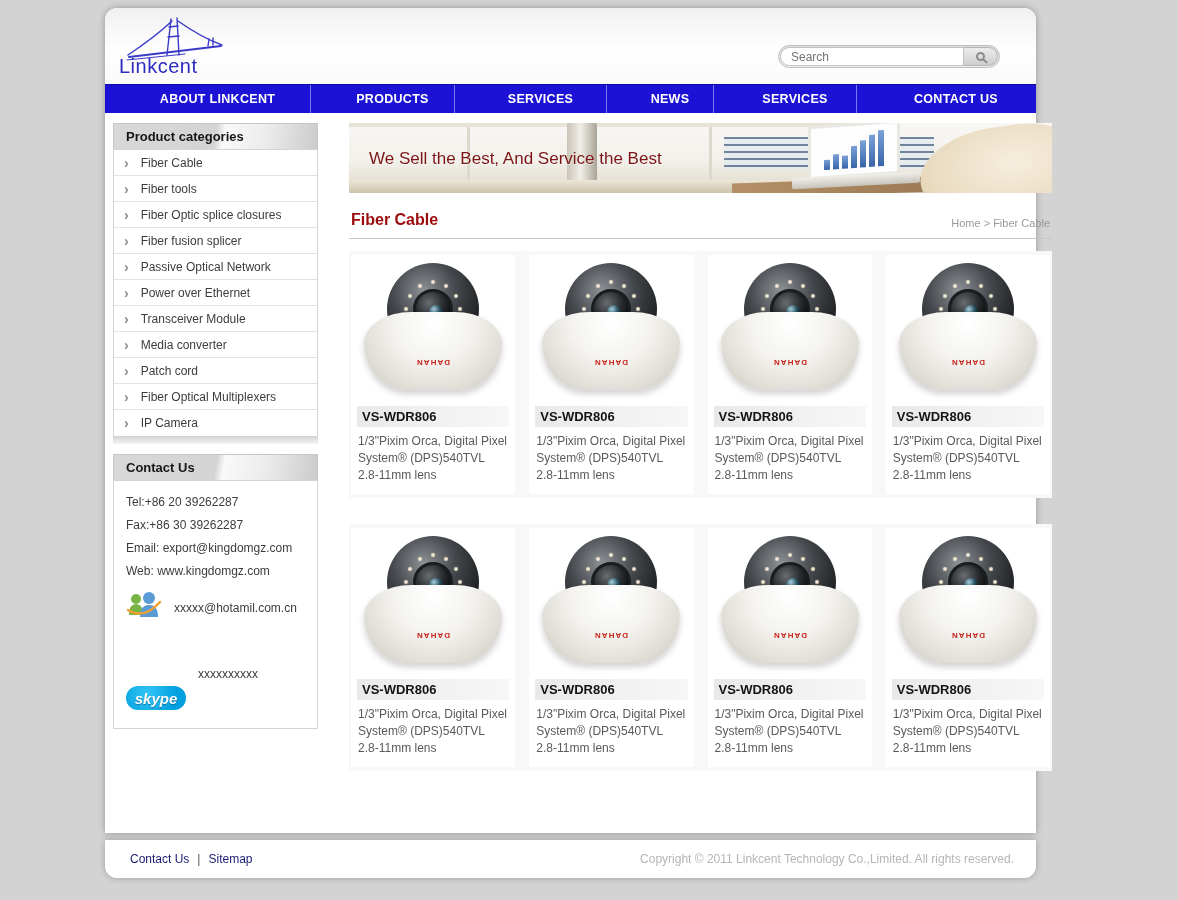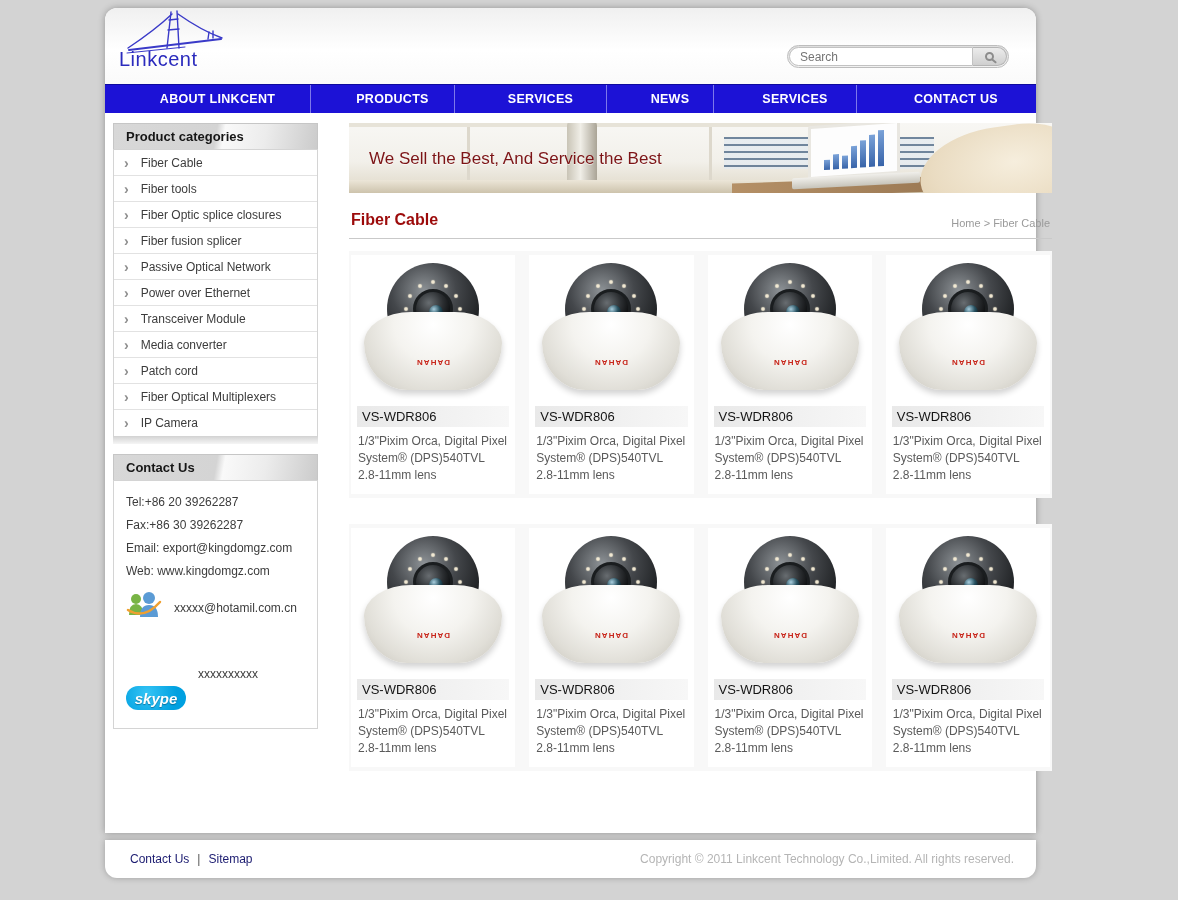--- a/index.html
+++ b/index.html
@@ -7,26 +7,26 @@
               font-family:"Liberation Sans", sans-serif; }
 
   
   .page { position:absolute; left:105px; top:8px; width:931px; height:825px;
           background:#fff; border-radius:12px 12px 0 0;
           box-shadow:0 0 7px rgba(0,0,0,.3); }
 
   
   .header { height:76px; border-radius:12px 12px 0 0; position:relative;
             background:linear-gradient(180deg,#f0f0f0,#ffffff 55%,#fafafa);
-            display:flex; align-items:flex-start; }
+            display:flex; align-items:center; }
   .logo { margin-left:14px; width:112px; cursor:pointer; }
   .logo svg { display:block; margin-left:6px; }
   .logo-text { color:#2b2bbd; font-size:20px; letter-spacing:.5px; margin-top:-6px; }
   .site-title { color:#2323cc; font-size:22px; font-weight:bold; margin-left:14px; margin-top:6px; }
-  .search-wrap { position:absolute; right:27px; top:37px; width:222px; height:23px;
+  .search-wrap { position:absolute; right:36px; top:37px; width:222px; height:23px;
                  background:linear-gradient(#dedede,#f1f1f1); border:1px solid #bdbdbd;
                  border-radius:12px; display:flex; align-items:center; padding:1px; }
   .search-input { flex:1; height:19px; border:1px solid #c2c2c2; border-radius:10px 0 0 10px;
                   padding:0 10px; font-size:12px; color:#555; outline:none; }
   .search-btn { width:34px; height:19px; border:1px solid #b5b5b5; border-left:none;
                 border-radius:0 10px 10px 0; background:linear-gradient(#ececec,#cfcfcf);
                 display:flex; align-items:center; justify-content:center; cursor:pointer; }
   .mag { width:9px; height:9px; border:2px solid #8c8c8c; border-radius:50%; position:relative; display:block; }
   .mag::after { content:''; position:absolute; width:6px; height:2px; background:#8c8c8c;
                 transform:rotate(40deg); right:-5px; bottom:-3px; border-radius:1px; }
@@ -115,21 +115,21 @@
           background:radial-gradient(circle at 38% 32%, #686d71 0%, #2b2e31 45%, #0a0b0c 78%);
           border:3px solid #1a1d1f; }
   .iris { position:absolute; left:13px; top:13px; width:14px; height:14px; border-radius:50%;
           background:radial-gradient(circle at 35% 30%, #a8cddd 0%, #27505f 45%, #06141b 85%); }
   .base { position:absolute; left:6px; top:52px; width:138px; height:78px; z-index:2;
           background:radial-gradient(ellipse at 50% 16%, #ffffff 0%, #f4f3ef 40%, #e0ded7 72%, #c5c2b9 100%);
           border-radius:50% 50% 46% 46% / 58% 58% 88% 88%;
           box-shadow:0 4px 6px rgba(0,0,0,.18); }
   .cam-brand { position:absolute; left:0; right:0; top:98px; z-index:3; text-align:center;
                transform:rotate(180deg); color:#c8271c; font-size:8px; font-weight:bold; letter-spacing:1px; }
-  .card-title { background:linear-gradient(90deg,#e9e9e9,#f7f7f7); font-size:13px; font-weight:normal;
+  .card-title { background:linear-gradient(90deg,#e9e9e9,#f7f7f7); font-size:13px; font-weight:bold;
                 color:#141414; padding:3px 5px; margin-bottom:6px; cursor:pointer; }
   .card-desc { font-size:12px; color:#5a5a5a; line-height:17px; padding:0 1px; }
 
   
   .footer { position:absolute; left:105px; top:840px; width:931px; height:38px; background:#fff;
             border-radius:0 0 12px 12px; box-shadow:0 0 6px rgba(0,0,0,.25);
             display:flex; align-items:center; justify-content:space-between; padding:0 22px 0 25px; }
   .f-links { font-size:12px; color:#1b1b70; display:flex; gap:8px; align-items:center; }
   .f-link { cursor:pointer; }
   .f-sep { color:#555; }

